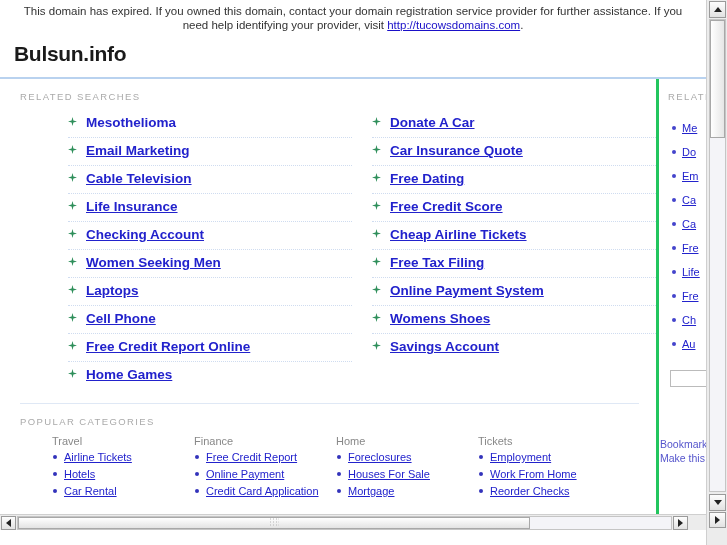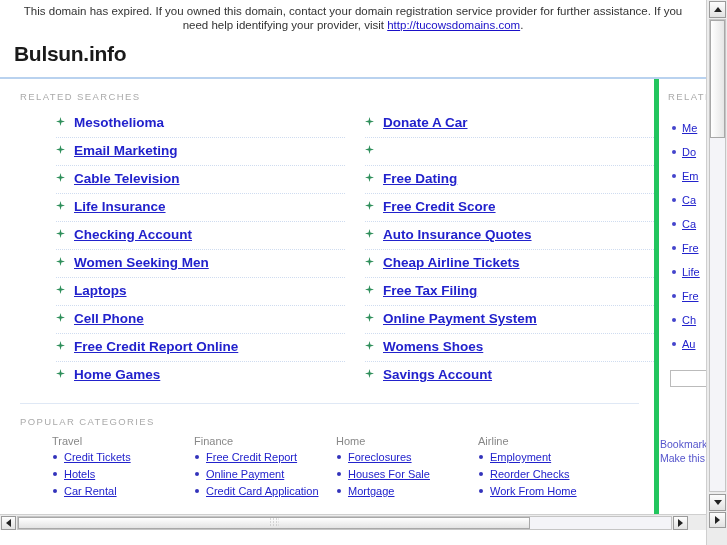--- a/index.html
+++ b/index.html
@@ -77,37 +77,37 @@
     width: 706px;
     height: 455px;
   }
 
   #content {
     position: absolute;
     left: 0;
     top: 0;
     width: 659px;
     height: 455px;
-    border-right: 5px solid #22c55e;
+    border-right: 3px solid #22c55e;
     box-sizing: border-box;
     overflow: hidden;
   }
 
   .section-label {
     font-size: 9.5px;
     letter-spacing: 1.4px;
     color: #aaaaaa;
     padding: 12px 0 0 20px;
     font-family: "Liberation Sans", sans-serif;
   }
 
   
   #related-grid {
     display: flex;
-    padding: 8px 0 0 0;
+    padding: 8px 0 0 12px;
   }
   .rel-col {
     width: 292px;
     margin-left: 20px;
   }
   .rel-col:first-child { margin-left: 56px; }
 
   .rel-item {
     position: relative;
     border-bottom: 1px dotted #cfdcf0;
@@ -462,36 +462,31 @@
           <div class="rel-col" id="rel-col-right">
               <div class="rel-item"><span class="marker">
                   <svg width="9" height="9" viewBox="0 0 9 9">
                     <path d="M4.5 0 L5.4 3.6 L9 4.5 L5.4 5.4 L4.5 9 L3.6 5.4 L0 4.5 L3.6 3.6 Z" fill="currentColor"></path>
                   </svg>
                 </span><a class="rel-link" href="#">Donate A Car</a></div>
               <div class="rel-item"><span class="marker">
                   <svg width="9" height="9" viewBox="0 0 9 9">
                     <path d="M4.5 0 L5.4 3.6 L9 4.5 L5.4 5.4 L4.5 9 L3.6 5.4 L0 4.5 L3.6 3.6 Z" fill="currentColor"></path>
                   </svg>
-                </span></div>
+                </span><a class="rel-link" href="#">Car Insurance Quote</a></div>
               <div class="rel-item"><span class="marker">
                   <svg width="9" height="9" viewBox="0 0 9 9">
                     <path d="M4.5 0 L5.4 3.6 L9 4.5 L5.4 5.4 L4.5 9 L3.6 5.4 L0 4.5 L3.6 3.6 Z" fill="currentColor"></path>
                   </svg>
                 </span><a class="rel-link" href="#">Free Dating</a></div>
               <div class="rel-item"><span class="marker">
                   <svg width="9" height="9" viewBox="0 0 9 9">
                     <path d="M4.5 0 L5.4 3.6 L9 4.5 L5.4 5.4 L4.5 9 L3.6 5.4 L0 4.5 L3.6 3.6 Z" fill="currentColor"></path>
                   </svg>
                 </span><a class="rel-link" href="#">Free Credit Score</a></div>
-              <div class="rel-item"><span class="marker">
-                  <svg width="9" height="9" viewBox="0 0 9 9">
-                    <path d="M4.5 0 L5.4 3.6 L9 4.5 L5.4 5.4 L4.5 9 L3.6 5.4 L0 4.5 L3.6 3.6 Z" fill="currentColor"></path>
-                  </svg>
-                </span><a class="rel-link" href="#">Auto Insurance Quotes</a></div>
               <div class="rel-item"><span class="marker">
                   <svg width="9" height="9" viewBox="0 0 9 9">
                     <path d="M4.5 0 L5.4 3.6 L9 4.5 L5.4 5.4 L4.5 9 L3.6 5.4 L0 4.5 L3.6 3.6 Z" fill="currentColor"></path>
                   </svg>
                 </span><a class="rel-link" href="#">Cheap Airline Tickets</a></div>
               <div class="rel-item"><span class="marker">
                   <svg width="9" height="9" viewBox="0 0 9 9">
                     <path d="M4.5 0 L5.4 3.6 L9 4.5 L5.4 5.4 L4.5 9 L3.6 5.4 L0 4.5 L3.6 3.6 Z" fill="currentColor"></path>
                   </svg>
                 </span><a class="rel-link" href="#">Free Tax Filing</a></div>
@@ -513,41 +508,41 @@
             </div>
 
         </div>
 
         <div id="cats-rule"></div>
         <div class="section-label">POPULAR CATEGORIES</div>
 
         <div id="cats-grid">
             <div class="cat-col">
               <div class="cat-head">Travel</div>
-              <div class="cat-item"><span class="cat-dot"></span><a class="cat-link" href="#">Credit Tickets</a></div>
+              <div class="cat-item"><span class="cat-dot"></span><a class="cat-link" href="#">Airline Tickets</a></div>
               <div class="cat-item"><span class="cat-dot"></span><a class="cat-link" href="#">Hotels</a></div>
               <div class="cat-item"><span class="cat-dot"></span><a class="cat-link" href="#">Car Rental</a></div>
             </div>
             <div class="cat-col">
               <div class="cat-head">Finance</div>
               <div class="cat-item"><span class="cat-dot"></span><a class="cat-link" href="#">Free Credit Report</a></div>
               <div class="cat-item"><span class="cat-dot"></span><a class="cat-link" href="#">Online Payment</a></div>
               <div class="cat-item"><span class="cat-dot"></span><a class="cat-link" href="#">Credit Card Application</a></div>
             </div>
             <div class="cat-col">
               <div class="cat-head">Home</div>
               <div class="cat-item"><span class="cat-dot"></span><a class="cat-link" href="#">Foreclosures</a></div>
               <div class="cat-item"><span class="cat-dot"></span><a class="cat-link" href="#">Houses For Sale</a></div>
               <div class="cat-item"><span class="cat-dot"></span><a class="cat-link" href="#">Mortgage</a></div>
             </div>
             <div class="cat-col">
-              <div class="cat-head">Airline</div>
+              <div class="cat-head">Tickets</div>
               <div class="cat-item"><span class="cat-dot"></span><a class="cat-link" href="#">Employment</a></div>
+              <div class="cat-item"><span class="cat-dot"></span><a class="cat-link" href="#">Work From Home</a></div>
               <div class="cat-item"><span class="cat-dot"></span><a class="cat-link" href="#">Reorder Checks</a></div>
-              <div class="cat-item"><span class="cat-dot"></span><a class="cat-link" href="#">Work From Home</a></div>
             </div>
           </div>
 
       </div>
 
       <div id="rail">
         <div class="rail-label">RELATED</div>
         <div id="rail-list">
             <div class="rail-item"><span class="rail-dot"></span><a class="rail-link" href="#">Me</a></div>
             <div class="rail-item"><span class="rail-dot"></span><a class="rail-link" href="#">Do</a></div>

